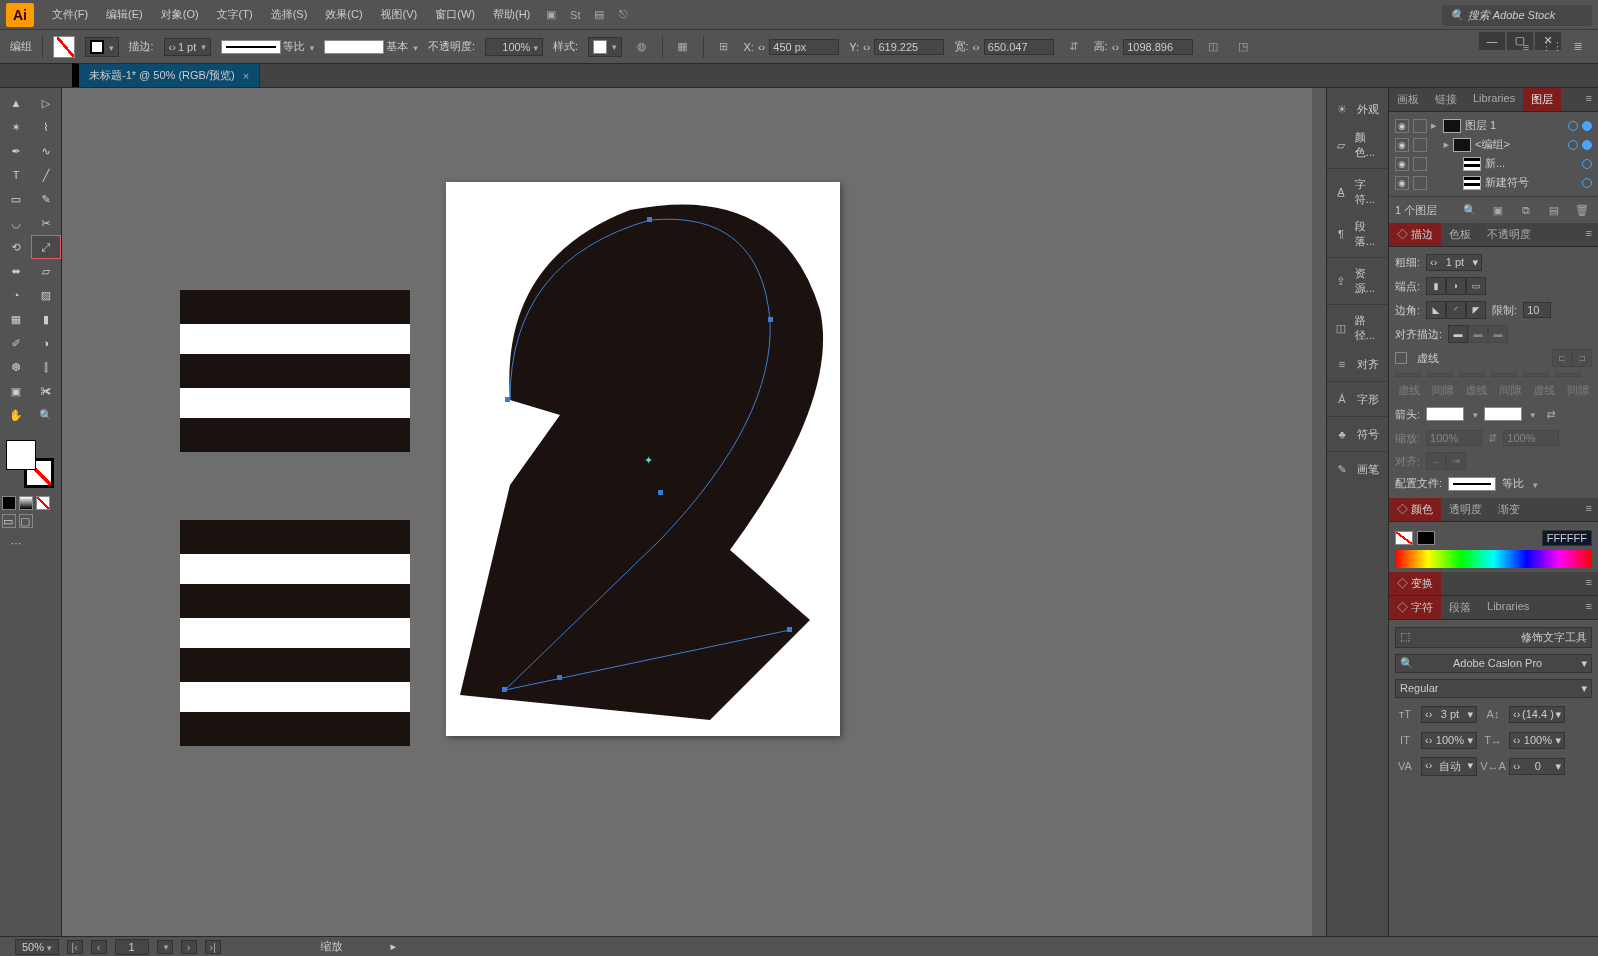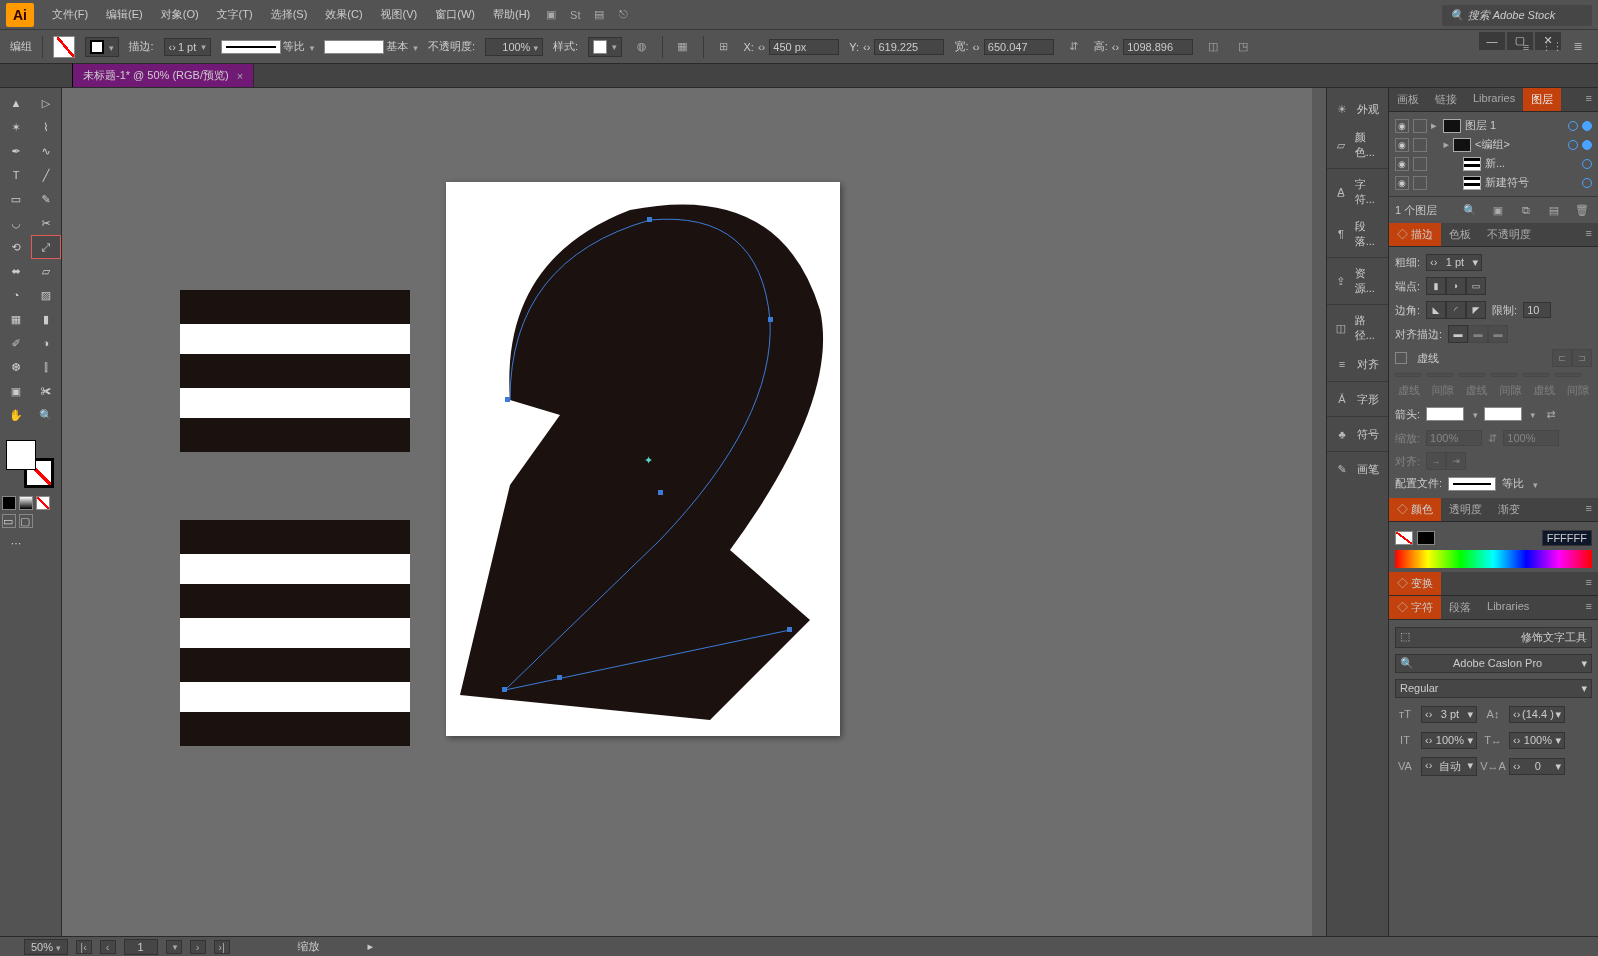--- a/index.html
+++ b/index.html
@@ -27,21 +27,21 @@
 .stroke-line::before{content:"";position:absolute;left:4px;right:4px;top:50%;height:2px;background:#000;transform:translateY(-50%);}
 .profile-box { width:60px; height:14px; background:#fff; border:1px solid #888;}
 .num-field { background:#464646; border:1px solid #333; padding:2px 4px; width:58px; text-align:right; }
 .ico-btn { width:20px;height:20px; display:flex;align-items:center;justify-content:center; color:#aaa;}
 .xywh { display:flex; align-items:center; gap:4px;}
 .coord-in { width:70px; background:#464646; border:1px solid #333; padding:1px 3px; text-align:left;}
 .ctrl-sep { width:1px; height:22px; background:#3a3a3a;}
 
 
 .tabstrip { height:24px; background:#434343; display:flex; align-items:flex-end; padding-left:72px; border-bottom:1px solid #2a2a2a;}
-.doc-tab { background:#701a75; padding:4px 10px; display:flex; align-items:center; gap:8px; border-top:1px solid #2a2a2a; border-left:1px solid #000000; border-right:1px solid #2a2a2a;}
+.doc-tab { background:#0c4a6e; padding:4px 10px; display:flex; align-items:center; gap:8px; border-top:1px solid #2a2a2a; border-left:7px solid #000000; border-right:1px solid #2a2a2a;}
 .tab-close { color:#aaa; }
 
 
 .mainrow { display:flex; height:calc(956px - 30px - 34px - 24px - 20px); }
 .toolcol { width:62px; background:#535353; border-right:1px solid #2a2a2a; padding:4px 2px; display:flex; flex-direction:column; gap:2px;}
 .toolgrid { display:grid; grid-template-columns:28px 28px; gap:2px; }
 .tool { width:28px; height:22px; display:flex; align-items:center; justify-content:center; color:#ccc; }
 .tool.sel { outline:1px solid #e05a5a; background:#4a4a4a;}
 .color-ctrl { margin-top:8px; width:56px; height:56px; position:relative;}
 .cc-stroke{position:absolute;right:4px;bottom:4px;width:30px;height:30px;border:3px solid #000;background:#fff;}
@@ -61,21 +61,21 @@
 .sb2{left:118px; top:432px;}
 
 
 .dockcol { width:62px; background:#4a4a4a; border-left:1px solid #2a2a2a; padding-top:6px;}
 .dock-btn { display:flex; align-items:center; gap:6px; padding:6px 6px; color:#ddd;}
 .dock-ico { width:18px;height:18px; display:flex; align-items:center; justify-content:center; color:#bbb;}
 
 .panelcol { width:210px; background:#535353; border-left:1px solid #2a2a2a; display:flex; flex-direction:column;}
 .panel-tabs { display:flex; background:#434343; border-bottom:1px solid #2a2a2a;}
 .panel-tab { padding:4px 8px; color:#aaa; }
-.panel-tab.active { background:#c2410c; color:#eee; }
+.panel-tab.active { background:#7f1d1d; color:#eee; }
 .panel-menu { margin-left:auto; padding:4px 6px; color:#aaa;}
 .panel-body { padding:4px 6px; }
 
 .layers-list .lrow { display:flex; align-items:center; gap:4px; padding:2px 0;}
 .eye{width:14px;height:14px;border:1px solid #777;display:flex;align-items:center;justify-content:center;font-size:9px;}
 .lock{width:14px;height:14px;border:1px solid #777;}
 .lthumb{width:18px;height:14px;background:#888;border:1px solid #aaa;}
 .lthumb.stripes{background:repeating-linear-gradient(#000 0 3px,#fff 3px 6px);}
 .lthumb.dark{background:#111;}
 .ltxt{flex:1;}
@@ -94,21 +94,21 @@
 .color-panel .swline{display:flex;align-items:center;gap:4px;padding:4px 0;}
 .mini-swatch{width:18px;height:14px;border:1px solid #888;}
 .hex{margin-left:auto;background:#0f172a;border:1px solid #333;padding:1px 4px;}
 .spectrum{height:18px;background:linear-gradient(to right,red,yellow,lime,cyan,blue,magenta,red);}
 
 .char-panel .crow{display:flex;align-items:center;gap:6px;padding:3px 0;}
 .font-sel{flex:1;background:#464646;border:1px solid #333;padding:2px 4px;display:flex;justify-content:space-between;}
 .num-sm{width:56px;background:#464646;border:1px solid #333;padding:1px 3px;display:flex;justify-content:space-between;}
 
 
-.statusbar{height:20px;background:#535353;border-top:1px solid #2a2a2a;display:flex;align-items:center;padding:0 24px;gap:8px;}
+.statusbar{height:20px;background:#535353;border-top:1px solid #2a2a2a;display:flex;align-items:center;padding:0 15px;gap:8px;}
 .zoom-sel{background:#464646;border:1px solid #333;padding:1px 6px;}
 .nav-btn{width:16px;height:14px;display:flex;align-items:center;justify-content:center;color:#aaa;background:#464646;border:1px solid #333;}
 .page-in{width:34px;background:#464646;border:1px solid #333;text-align:center;padding:1px 0;}
 
 .hr{height:1px;background:#3a3a3a;margin:2px 0;}
 </style>
 </head>
 <body>
 
 <div class="menubar">
@@ -587,15 +587,15 @@
 </div>
 
 <div class="statusbar">
   <div class="zoom-sel dd-arrow">50%</div>
   <div class="nav-btn">|‹</div>
   <div class="nav-btn">‹</div>
   <div class="page-in">1</div>
   <div class="nav-btn dd-arrow"></div>
   <div class="nav-btn">›</div>
   <div class="nav-btn">›|</div>
-  <span style="margin-left:60px">缩放</span>
+  <span style="margin-left:92px">缩放</span>
   <span style="margin-left:40px">▸</span>
 </div>
 
 </body></html>

